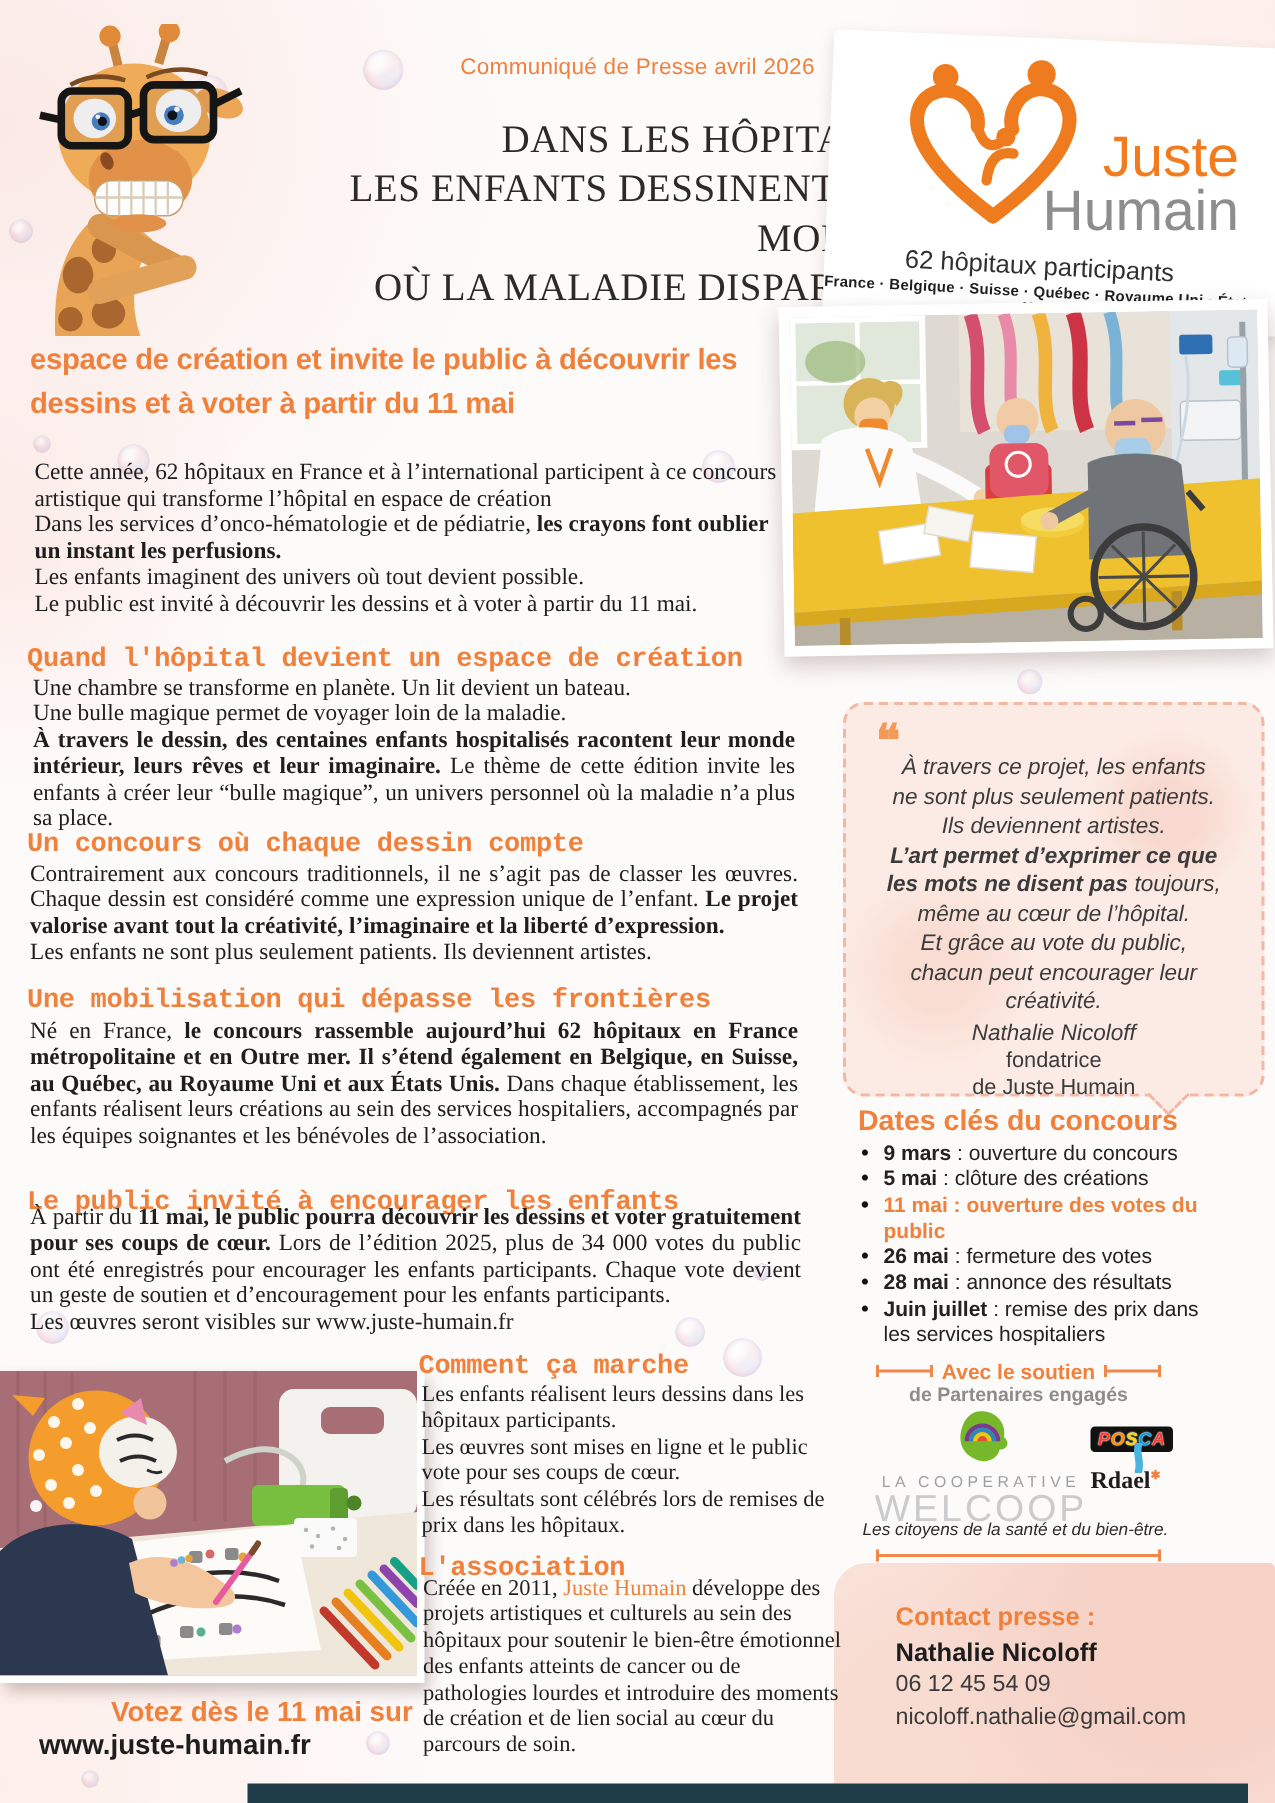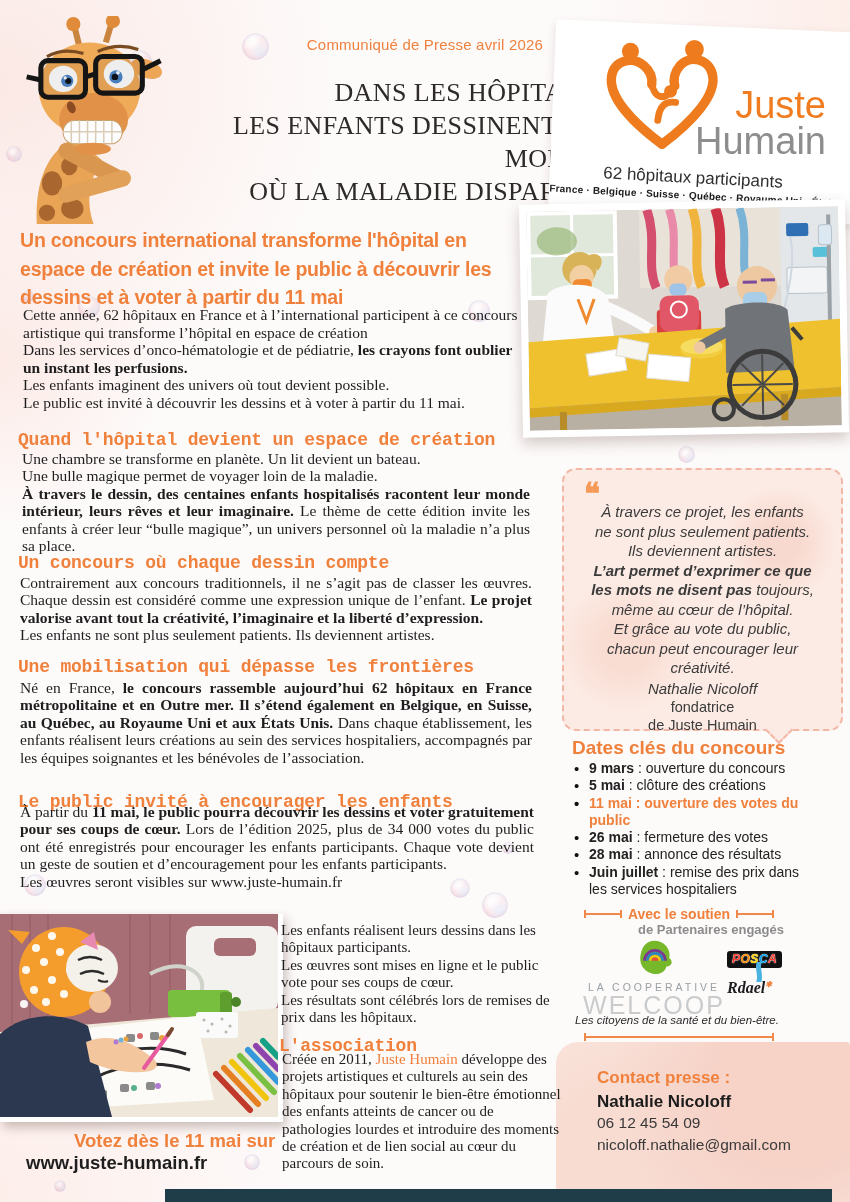--- a/index.html
+++ b/index.html
@@ -69,29 +69,29 @@
   .dates-list .d { font-weight:bold; }
   .dates-list li.hl { color:#f0813c; font-weight:bold; }
   .dates-list li.hl::before { color:#111; }
 
   
   .sup-row { left:584px; top:906px; width:190px; display:flex; align-items:center; gap:6px; }
   .sup-line { flex:1; height:2px; background:#f0884a; position:relative; }
   .sup-line::before, .sup-line::after { content:""; position:absolute; top:-3px; width:2px; height:8px; background:#f0884a; }
   .sup-line::before { left:0; } .sup-line::after { right:0; }
   .sup-label { font-size:14px; font-weight:bold; color:#f0813c; white-space:nowrap; }
-  .sup-sub { left:616px; top:922px; width:190px; text-align:center; font-size:13px; font-weight:bold; color:#8c8c8c; }
+  .sup-sub { left:584px; top:922px; width:190px; text-align:center; font-size:13px; font-weight:bold; color:#8c8c8c; }
   .welcoop { left:577px; top:938px; width:154px; text-align:center; }
   .welcoop-top { font-size:10.5px; letter-spacing:3px; color:#9aa0a4; margin-top:1px; }
   .welcoop-main { font-size:25px; letter-spacing:2px; color:#c9cbcc; line-height:24px; }
   .posca { left:727px; top:951px; background:#111; border-radius:3px; padding:1px 5px 2px; font-size:12px; font-weight:bold; font-style:italic; letter-spacing:.5px; }
   .posca span { text-shadow:0 0 1px #fff,0 0 1px #fff; }
   .posca .ch0 { color:#ff3b30; } .posca .ch1 { color:#ff8c00; } .posca .ch2 { color:#ffd400; }
   .posca .ch3 { color:#00a0e9; } .posca .ch4 { color:#ff3b30; }
-  .rdael { left:727px; top:979px; font-family:"Liberation Serif", serif; font-style:italic; font-weight:bold; font-size:16px; color:#1c1c1c;text-align:right; }
+  .rdael { left:727px; top:979px; font-family:"Liberation Serif", serif; font-weight:bold; font-size:16px; color:#1c1c1c;text-align:right; }
   .rdael sup { color:#f0813c; font-size:8px; }
   .rdael-drip { left:752px; top:962px; }
   .citizens { left:575px; top:1014px; white-space:nowrap; font-style:italic; font-size:11.5px; color:#2b2b2b; }
   .part-bottom { left:584px; top:1036px; width:190px; height:2px; background:#f0884a; }
   .part-bottom::before, .part-bottom::after { content:""; position:absolute; top:-3px; width:2px; height:8px; background:#f0884a; }
   .part-bottom::before { left:0; } .part-bottom::after { right:0; }
 
   
   .contact-bg { left:556px; top:1042px; width:294px; height:160px; border-radius:22px 4px 0 0;
     background:
@@ -263,21 +263,20 @@
       <path d="M206 118 C 192 126, 180 132, 172 136" stroke="#707478" stroke-width="10" stroke-linecap="round" fill="none"></path>
       <circle cx="170" cy="138" r="6" fill="#eec8a0"></circle>
       <circle cx="232" cy="176" r="33" fill="none" stroke="#3c3c3c" stroke-width="5"></circle>
       <path d="M232 146 V206 M202 176 H262 M211 155 L253 197 M253 155 L211 197" stroke="#4a4a4a" stroke-width="2"></path>
       <circle cx="193" cy="200" r="10" fill="none" stroke="#3c3c3c" stroke-width="4"></circle>
       <path d="M262 120 L272 132" stroke="#3c3c3c" stroke-width="4"></path>
     </svg>
   </div>
 
   <div class="abs headline">
-    <div>Un concours international transforme l'hôpital en</div>
     <div>espace de création et invite le public à découvrir les</div>
     <div>dessins et à voter à partir du 11 mai</div>
   </div>
   <div class="abs serif rich intro-body"><span>Cette année, 62 hôpitaux en France et à l’international participent à ce concours artistique qui transforme l’hôpital en espace de création
 Dans les services d’onco-hématologie et de pédiatrie, </span><span class="b">les crayons font oublier un instant les perfusions.</span><span>
 Les enfants imaginent des univers où tout devient possible.
 Le public est invité à découvrir les dessins et à voter à partir du 11 mai.</span></div>
 
   <div class="abs sec-h" style="left:18px;top:430px;">Quand l'hôpital devient un espace de création</div>
   <div class="abs serif rich sec-p" style="left:22px;top:450px;width:508px;"><span>Une chambre se transforme en planète. Un lit devient un bateau.
@@ -437,20 +436,21 @@
         <line x1="248" y1="136" x2="278" y2="168" stroke="#3498db"></line>
         <line x1="256" y1="132" x2="278" y2="155" stroke="#8e44ad"></line>
         <line x1="263" y1="127" x2="278" y2="143" stroke="#16a085"></line>
       </g>
     </svg>
   </div>
 
   <div class="abs vote1">Votez dès le 11 mai sur</div>
   <div class="abs vote2">www.juste-humain.fr</div>
 
+  <div class="abs sec-h how-h">Comment ça marche</div>
   <div class="abs serif rich how-p" style="white-space:pre-line;">Les enfants réalisent leurs dessins dans les hôpitaux participants.
 Les œuvres sont mises en ligne et le public vote pour ses coups de cœur.
 Les résultats sont célébrés lors de remises de prix dans les hôpitaux.</div>
 
   <div class="abs sec-h assoc-h">L'association</div>
   <div class="abs serif rich assoc-p"><span> Créée en 2011, </span><span class="o">Juste Humain</span><span> développe des projets artistiques et culturels au sein des hôpitaux pour soutenir le bien-être émotionnel des enfants atteints de cancer ou de pathologies lourdes et introduire des moments de création et de lien social au cœur du parcours de soin.</span></div>
 
   <div class="abs footer-bar"></div>
 
 </div>

